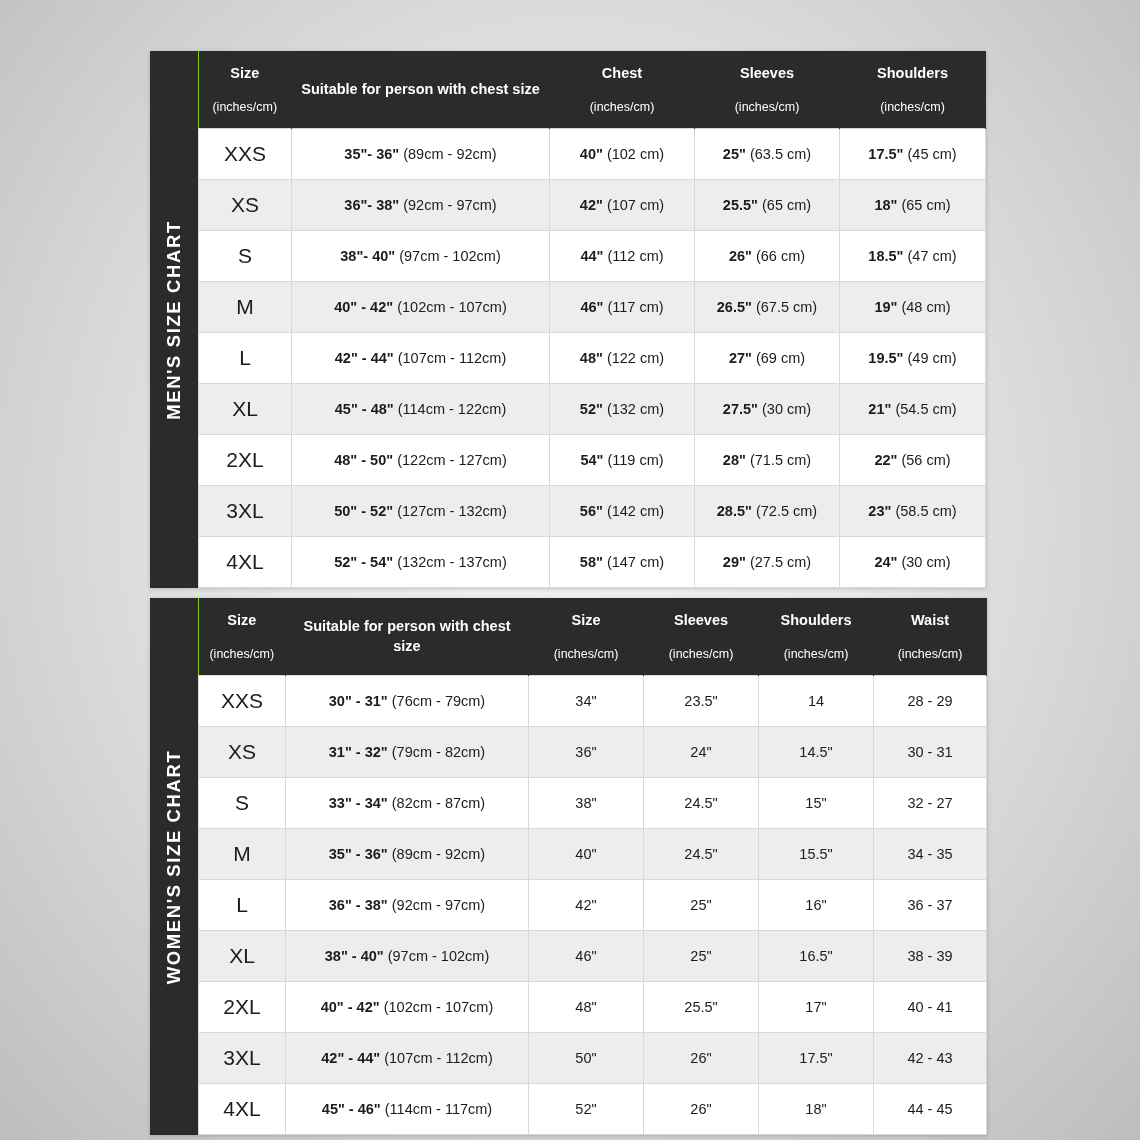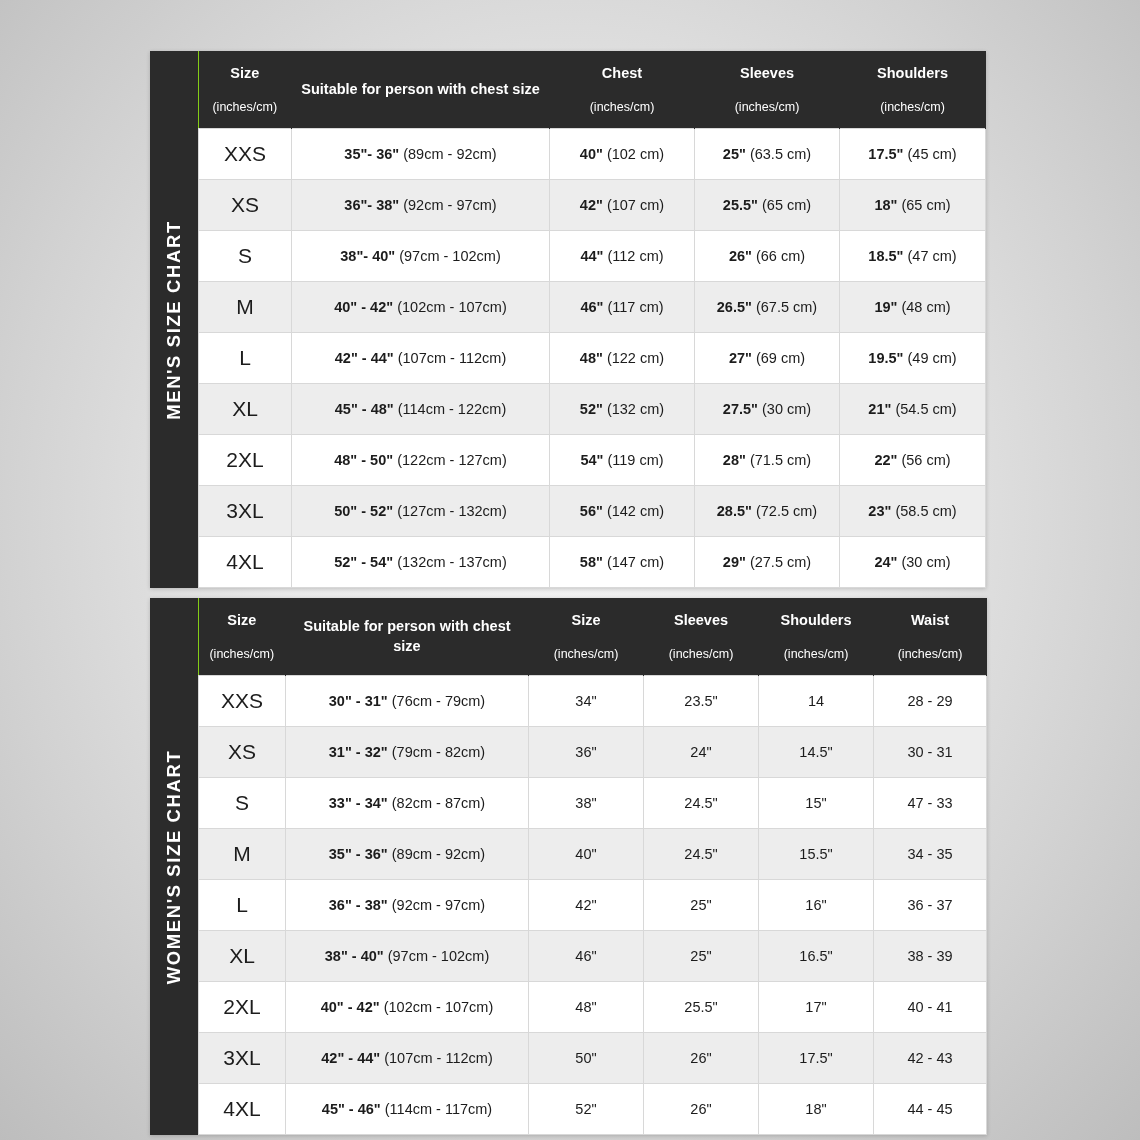--- a/index.html
+++ b/index.html
@@ -267,21 +267,21 @@
           <td>24"</td>
           <td>14.5"</td>
           <td>30 - 31</td>
         </tr>
         <tr>
           <td class="size-col">S</td>
           <td><span class="b">33" - 34"</span> <span class="n">(82cm - 87cm)</span></td>
           <td>38"</td>
           <td>24.5"</td>
           <td>15"</td>
-          <td>47 - 33</td>
+          <td>32 - 27</td>
         </tr>
         <tr>
           <td class="size-col">M</td>
           <td><span class="b">35" - 36"</span> <span class="n">(89cm - 92cm)</span></td>
           <td>40"</td>
           <td>24.5"</td>
           <td>15.5"</td>
           <td>34 - 35</td>
         </tr>
         <tr>

